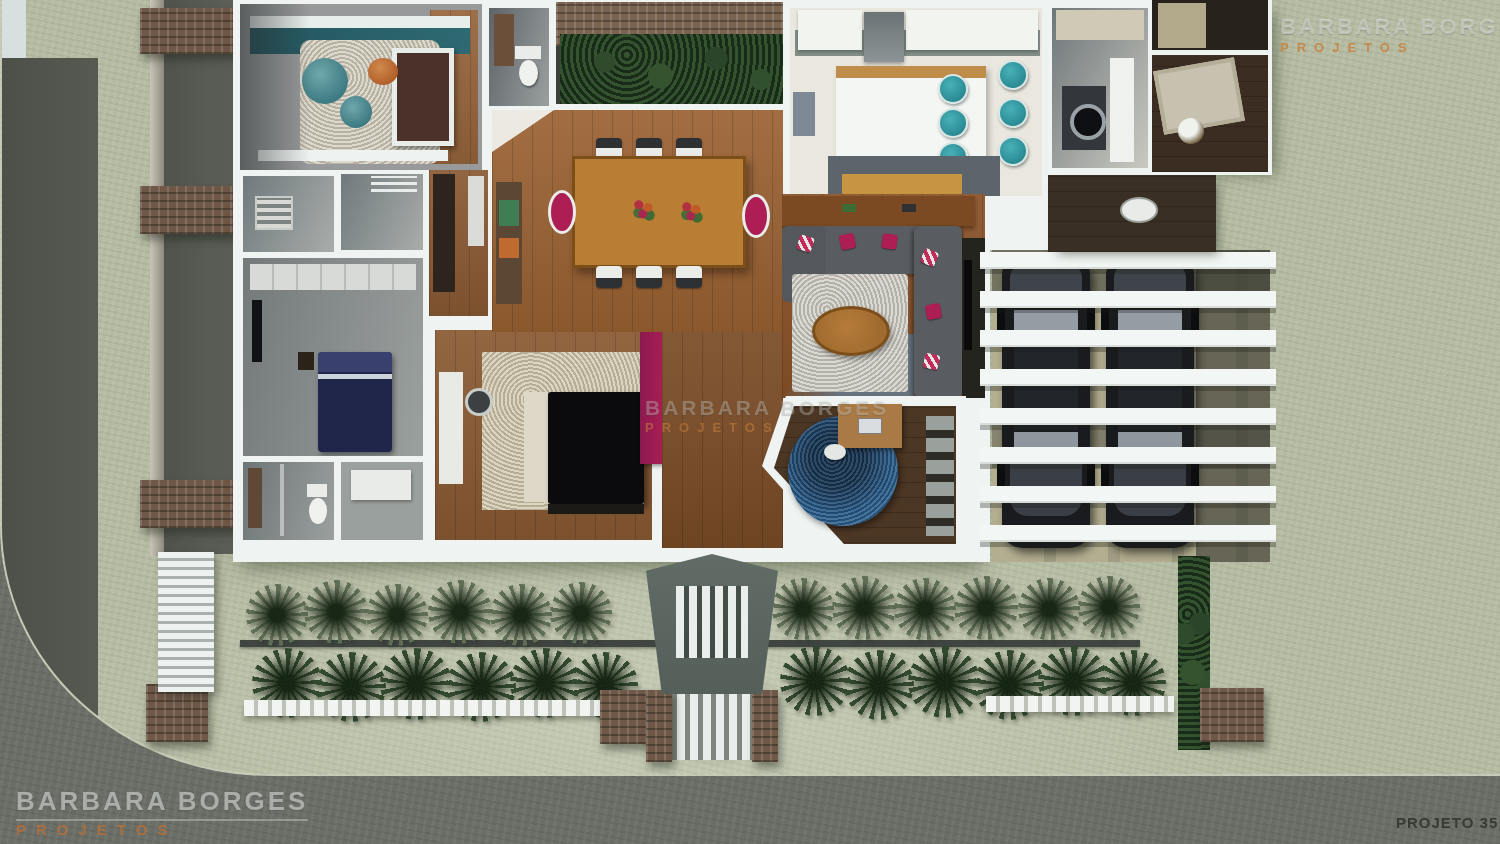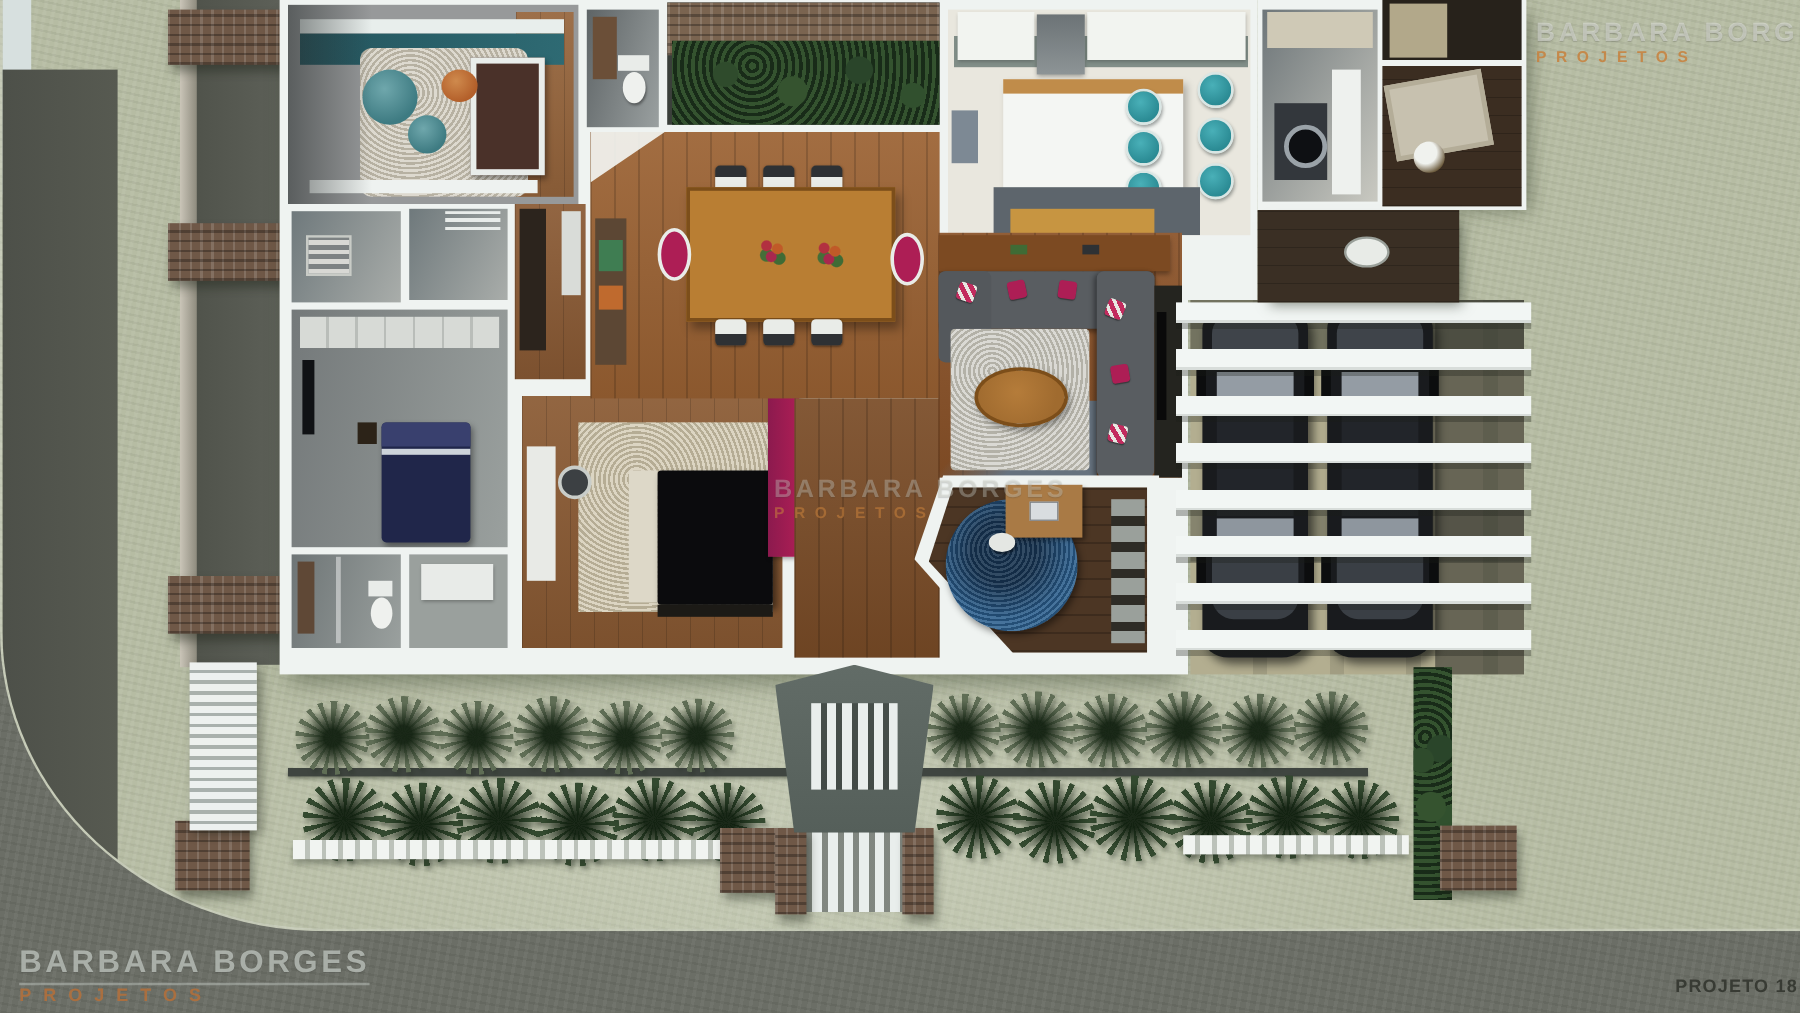--- a/index.html
+++ b/index.html
@@ -317,15 +317,15 @@
   <div class="abs" style="left:645px;top:396px;opacity:.8">
     <div class="wm-title" style="font-size:21px;color:rgba(215,216,210,.42)">BARBARA BORGES</div>
     <div class="wm-sub" style="opacity:.7">PROJETOS</div>
   </div>
 
   <div class="abs" style="left:16px;top:786px">
     <div class="wm-title" style="font-size:26px;color:rgba(190,196,190,.78);border-bottom:2px solid rgba(190,196,190,.5);padding-bottom:2px">BARBARA BORGES</div>
     <div class="wm-sub" style="font-size:15px;letter-spacing:10px;color:#b5703a">PROJETOS</div>
   </div>
 
-  <div class="abs" style="left:1396px;top:814px;font-size:15px;font-weight:bold;letter-spacing:1px;color:var(--project-label-color,#383b34)">PROJETO 18</div>
+  <div class="abs" style="left:1396px;top:814px;font-size:15px;font-weight:bold;letter-spacing:1px;color:var(--project-label-color,#383b34)">PROJETO 35</div>
 
 </div>
 
 </body></html>

